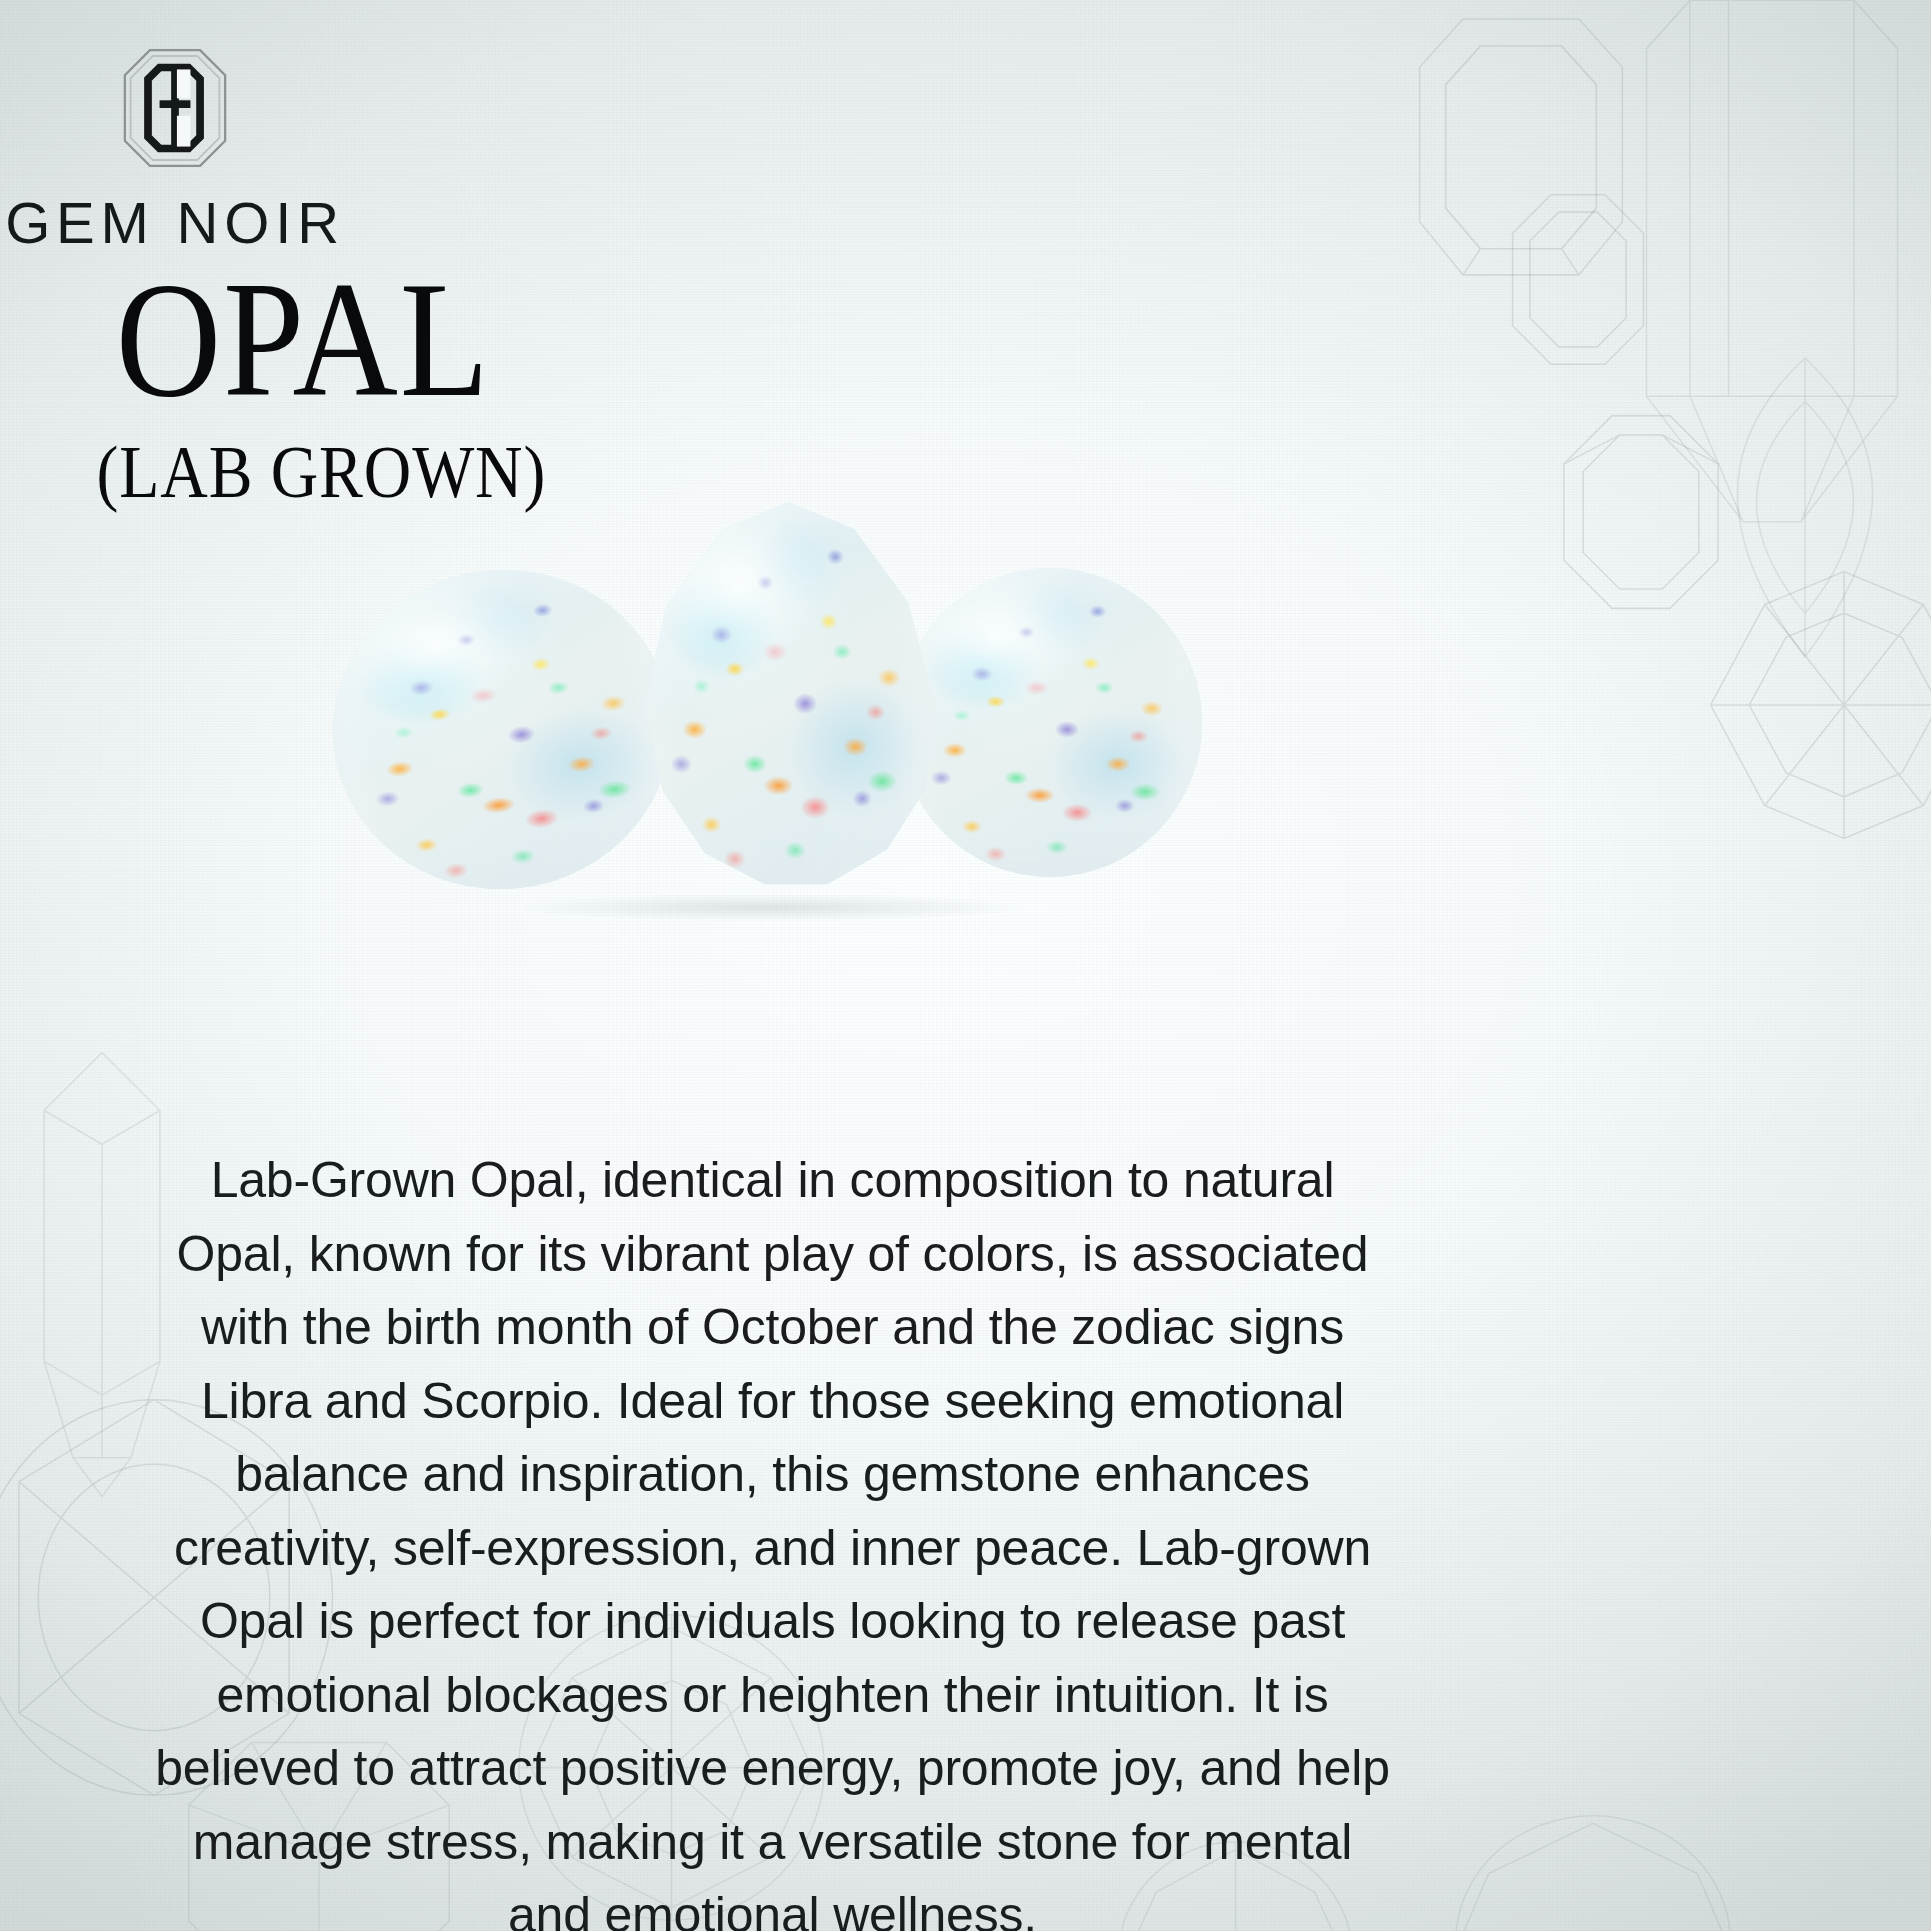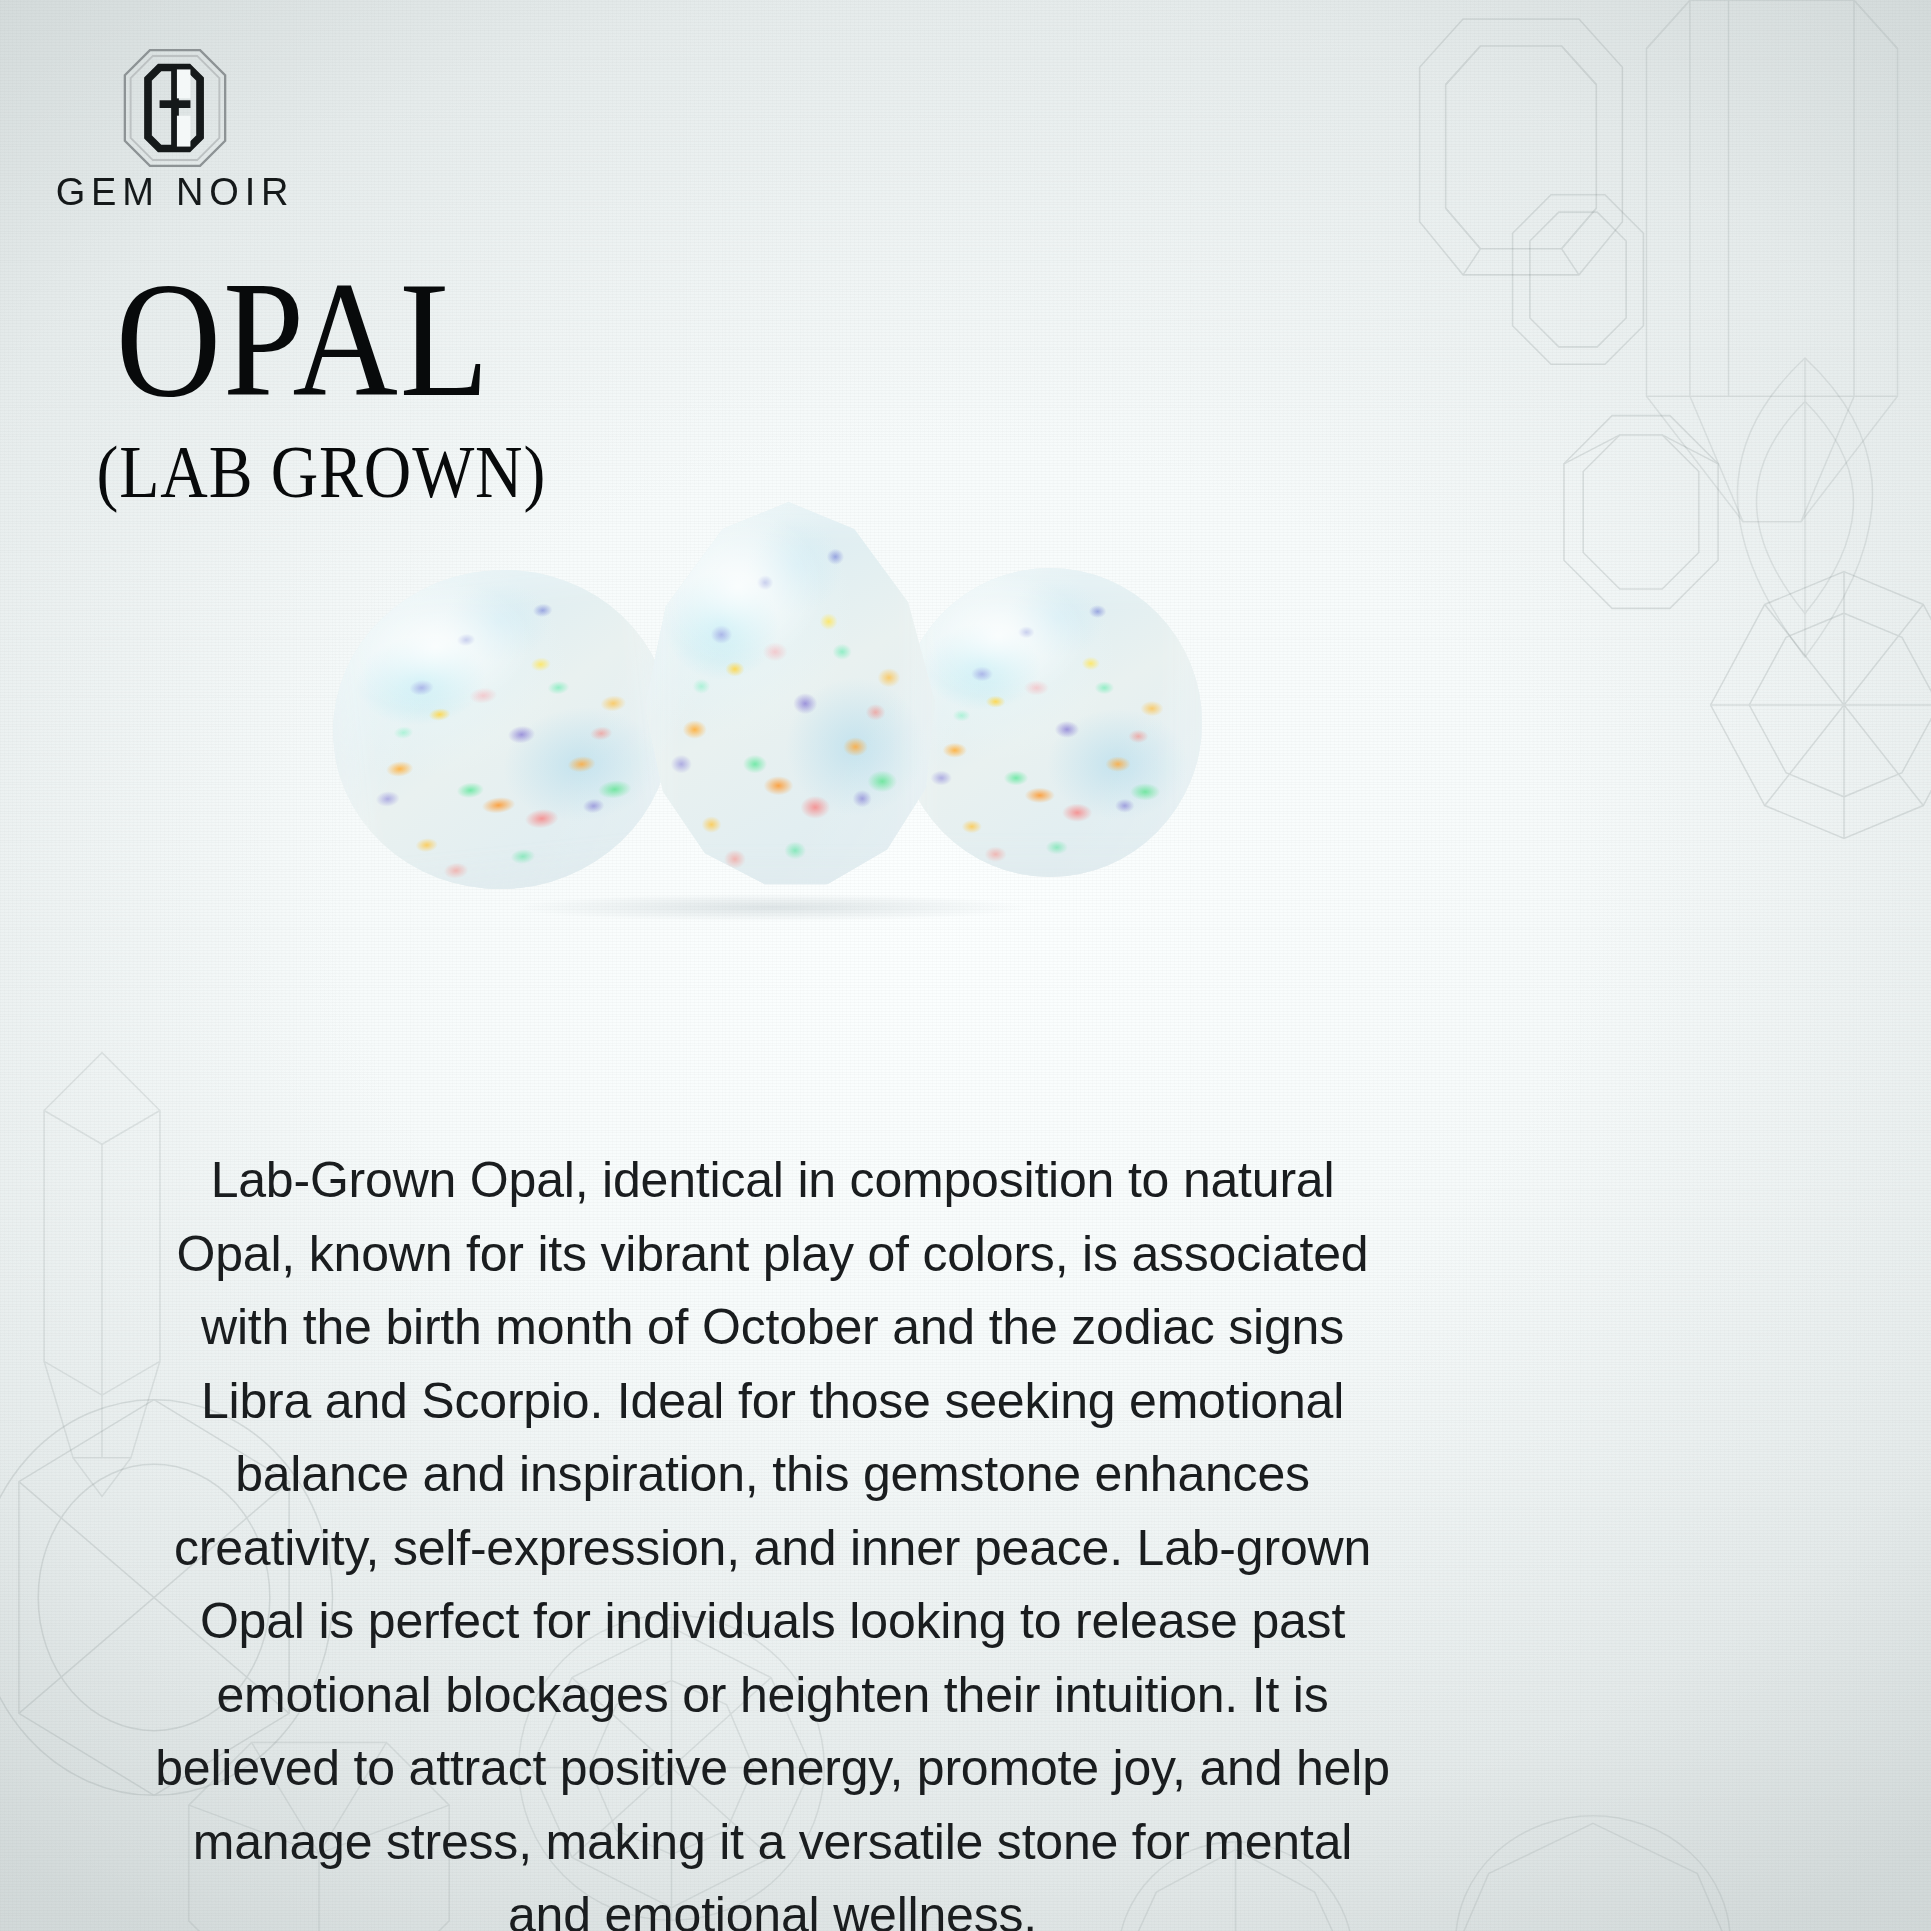--- a/index.html
+++ b/index.html
@@ -39,23 +39,23 @@
   .gem-wm.faint { opacity:.10; }
 
   
   .logo-block {
     position:absolute; left:35px; top:46px;
     width:280px;
     display:flex; flex-direction:column; align-items:center;
   }
   .logo-mark { width:108px; height:124px; display:block; }
   .logo-word {
-    margin-top:1px;
+    margin-top:19px;
     font-family:"Liberation Sans", sans-serif;
-    font-size:38px;
+    font-size:58px;
     letter-spacing:5.8px;
     color:#15191a;
     font-weight:400;
     white-space:nowrap;
   }
 
   
   .headline-block {
     position:absolute; left:0; right:0; top:261px;
   }

